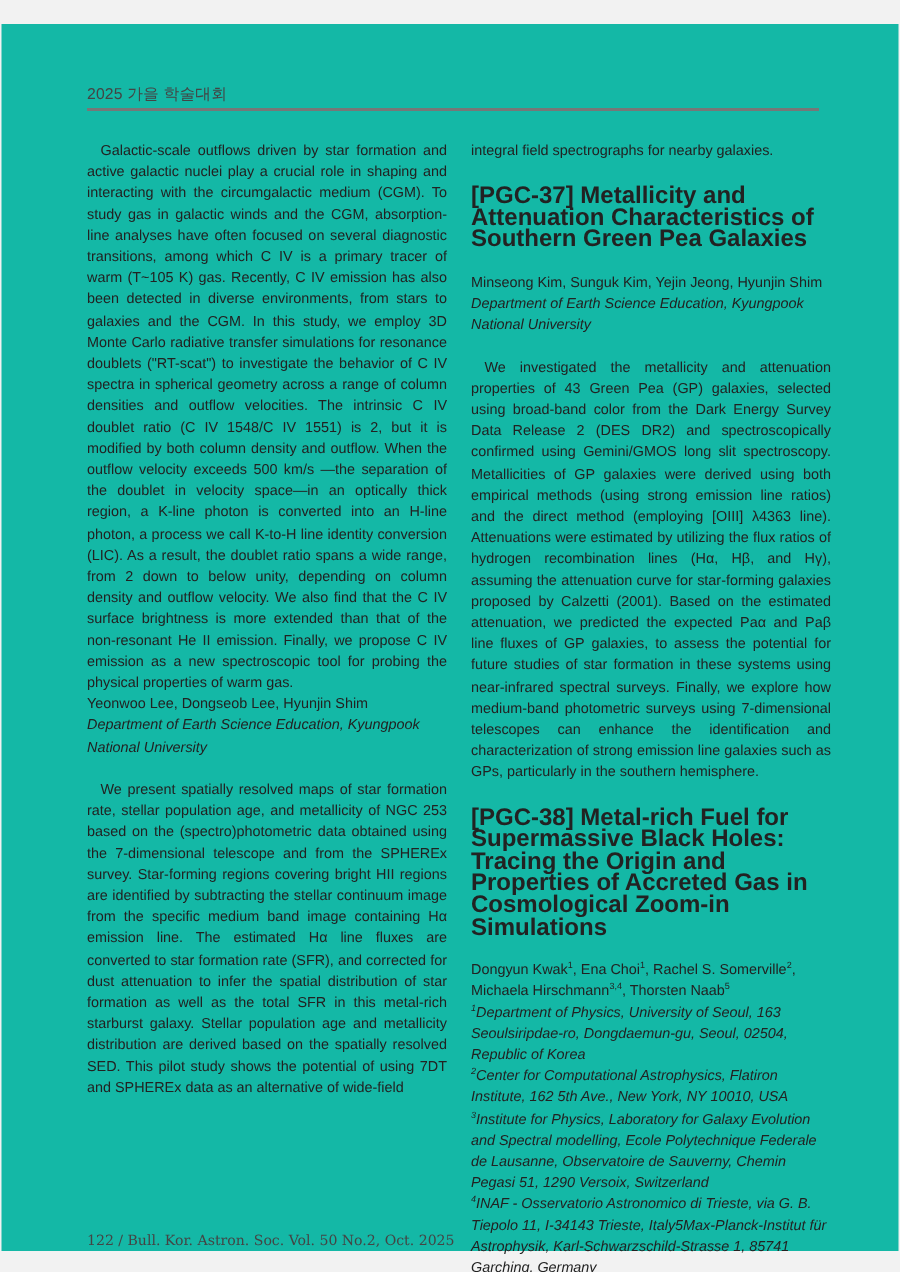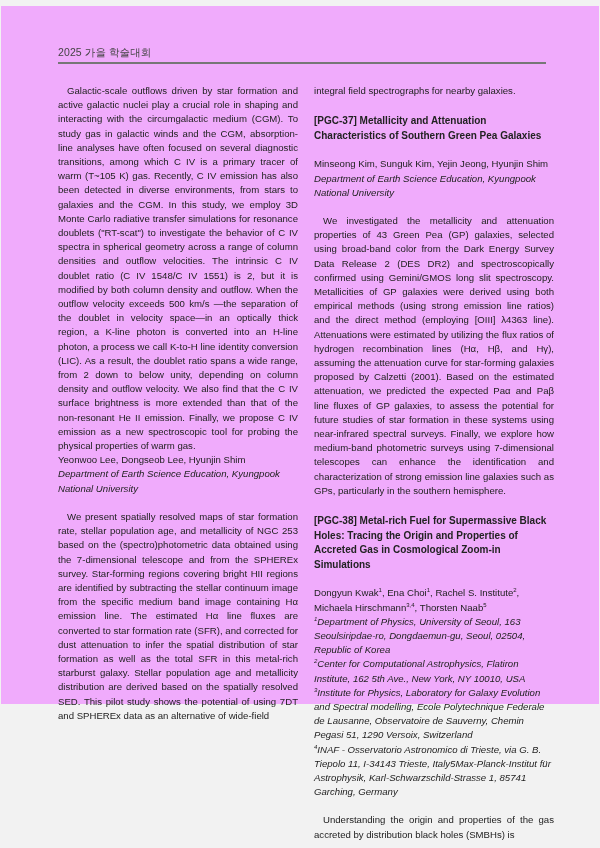--- a/index.html
+++ b/index.html
@@ -5,23 +5,23 @@
     html, body { margin: 0; padding: 0; }
     body {
       width: 600px; height: 848px;
       background: #f2f2f2;
       overflow: hidden;
       position: relative;
       font-family: "Liberation Sans", "DejaVu Sans", sans-serif;
       color: #222;
     }
     .page {
-      position: absolute; left: 1px; top: 6px;
-      width: 598px; height: 698px;
-      background: #f0abfc;
+      position: absolute; left: 1px; top: 16px;
+      width: 598px; height: 818px;
+      background: #14b8a6;
     }
     .running-header {
       position: absolute; left: 57px; top: 40px;
       font-size: 10.5px; color: #444; letter-spacing: 0.1px;
     }
     .header-rule {
       position: absolute; left: 57px; top: 56px; width: 488px; height: 2px;
       background: #777;
     }
     .col {
@@ -29,21 +29,21 @@
       font-size: 9.6px; line-height: 14.2px;
     }
     .col.left { left: 57px; }
     .col.right { left: 313px; }
     p.body {
       margin: 0; text-align: justify; text-indent: 9px;
       hyphens: none;
     }
     p.body.noindent { text-indent: 0; }
     .title {
-      font-weight: bold; font-size: 10px; line-height: 14.6px;
+      font-weight: bold; font-size: 16px; line-height: 14.6px;
       margin: 16px 0 14px 0;
     }
     .authors { margin: 0; }
     .affil { margin: 0; font-style: italic; }
     .affil-block { margin-bottom: 14px; }
     sup { font-size: 6px; line-height: 0; vertical-align: 4px; }
     .footer {
       position: absolute; left: 57px; top: 806px;
       font-family: "DejaVu Serif", "Liberation Serif", serif;
       font-size: 9.4px; color: #444;
@@ -78,24 +78,25 @@
         <p class="authors">Minseong Kim, Sunguk Kim, Yejin Jeong, Hyunjin Shim</p>
         <p class="affil">Department of Earth Science Education, Kyungpook National University</p>
       </div>
       <p class="body">We investigated the metallicity and attenuation properties of 43 Green Pea (GP) galaxies, selected using broad-band color from the Dark Energy Survey Data Release 2 (DES DR2) and spectroscopically confirmed using Gemini/GMOS long slit spectroscopy. Metallicities of GP galaxies were derived using both empirical methods (using strong emission line ratios) and the direct method (employing [OIII] λ4363 line). Attenuations were estimated by utilizing the flux ratios of hydrogen recombination lines (Hα, Hβ, and Hγ), assuming the attenuation curve for star-forming galaxies proposed by Calzetti (2001). Based on the estimated attenuation, we predicted the expected Paα and Paβ line fluxes of GP galaxies, to assess the potential for future studies of star formation in these systems using near-infrared spectral surveys. Finally, we explore how medium-band photometric surveys using 7-dimensional telescopes can enhance the identification and characterization of strong emission line galaxies such as GPs, particularly in the southern hemisphere.</p>
     </div>
 
     <div>
       <div class="title">[PGC-38] Metal-rich Fuel for Supermassive Black Holes: Tracing the Origin and Properties of Accreted Gas in Cosmological Zoom-in Simulations</div>
       <div class="affil-block">
         <p class="authors">
-          <span><span>Dongyun Kwak</span><sup>1</sup><span>, </span></span><span><span>Ena Choi</span><sup>1</sup><span>, </span></span><span><span>Rachel S. Institute</span><sup>2</sup><span>, </span></span><span><span>Michaela Hirschmann</span><sup>3,4</sup><span>, </span></span><span><span>Thorsten Naab</span><sup>5</sup></span>
+          <span><span>Dongyun Kwak</span><sup>1</sup><span>, </span></span><span><span>Ena Choi</span><sup>1</sup><span>, </span></span><span><span>Rachel S. Somerville</span><sup>2</sup><span>, </span></span><span><span>Michaela Hirschmann</span><sup>3,4</sup><span>, </span></span><span><span>Thorsten Naab</span><sup>5</sup></span>
         </p>
         <p class="affil"><sup>1</sup><span>Department of Physics, University of Seoul, 163 Seoulsiripdae-ro, Dongdaemun-gu, Seoul, 02504, Republic of Korea</span></p>
         <p class="affil"><sup>2</sup><span>Center for Computational Astrophysics, Flatiron Institute, 162 5th Ave., New York, NY 10010, USA</span></p>
         <p class="affil"><sup>3</sup><span>Institute for Physics, Laboratory for Galaxy Evolution and Spectral modelling, Ecole Polytechnique Federale de Lausanne, Observatoire de Sauverny, Chemin Pegasi 51, 1290 Versoix, Switzerland</span></p>
         <p class="affil"><sup>4</sup><span>INAF - Osservatorio Astronomico di Trieste, via G. B. Tiepolo 11, I-34143 Trieste, Italy5Max-Planck-Institut für Astrophysik, Karl-Schwarzschild-Strasse 1, 85741 Garching, Germany</span></p>
       </div>
       <p class="body">Understanding the origin and properties of the gas accreted by distribution black holes (SMBHs) is</p>
     </div>
   </div>
 
+  <div class="footer">122 / Bull. Kor. Astron. Soc. Vol. 50 No.2, Oct. 2025</div>
 </div>
 
 </body></html>

